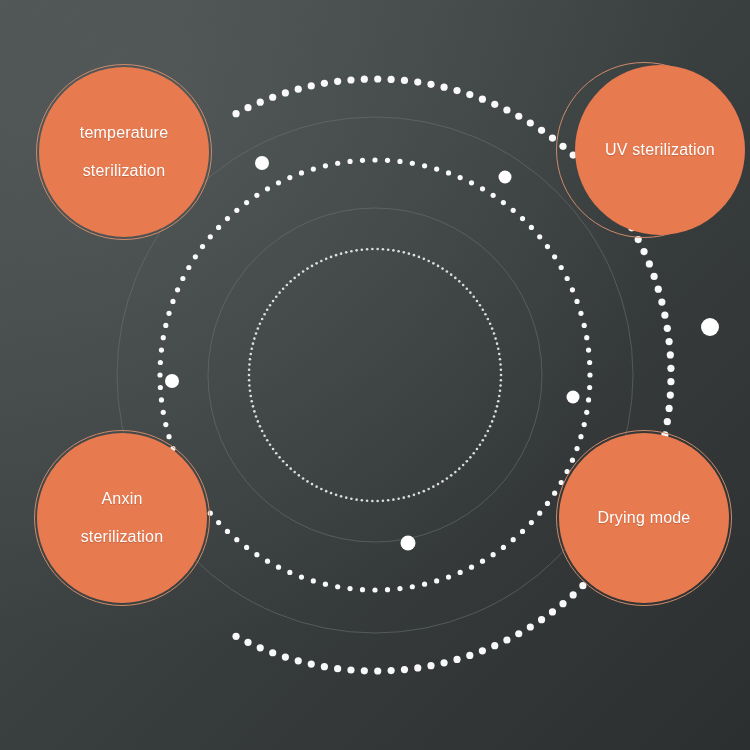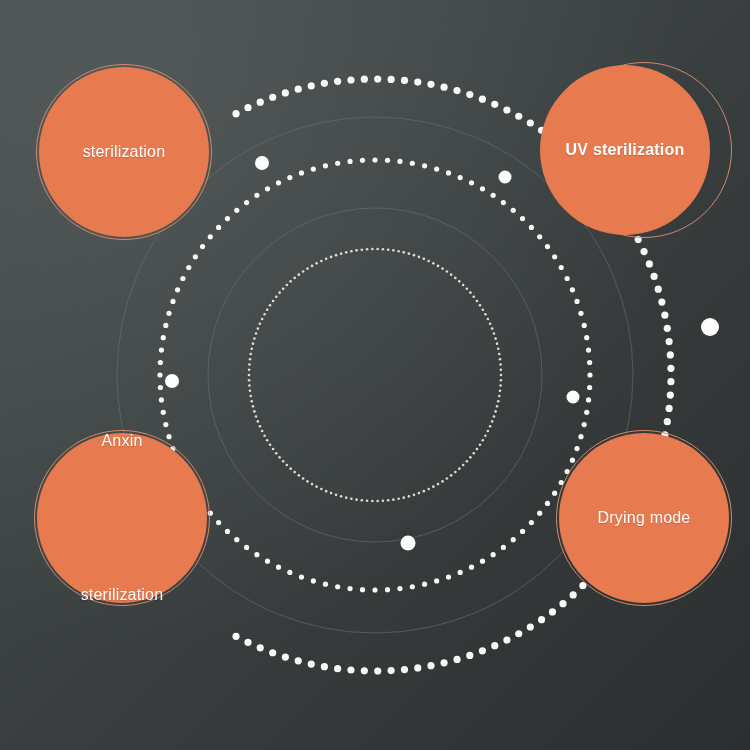--- a/index.html
+++ b/index.html
@@ -416,30 +416,31 @@
       <circle cx="710" cy="327" r="9" fill="#ffffff"></circle>
       <circle cx="262" cy="163" r="7" fill="#ffffff"></circle>
       <circle cx="505" cy="177" r="6.5" fill="#ffffff"></circle>
       <circle cx="172" cy="381" r="7" fill="#ffffff"></circle>
       <circle cx="573" cy="397" r="6.5" fill="#ffffff"></circle>
       <circle cx="408" cy="543" r="7.5" fill="#ffffff"></circle>
     </svg>
 
   <div class="node-ring" style="left:36px; top:64px; width:176px; height:176px; border:1px solid #cf8a6c;"></div>
   <div class="node" style="left:39px; top:67px; width:170px; height:170px; background:#e87a4f;">
+    <span class="node-label">temperature</span>
     <span class="node-label">sterilization</span>
   </div>
 
   <div class="node-ring" style="left:556px; top:62px; width:176px; height:176px; border:1px solid #cf8a6c;"></div>
-  <div class="node" style="left:540px; top:65px; width:170px; height:170px; background:#e87a4f;font-weight:bold;">
+  <div class="node" style="left:575px; top:65px; width:170px; height:170px; background:#e87a4f;">
     <span class="node-label">UV sterilization</span>
   </div>
 
   <div class="node-ring" style="left:34px; top:430px; width:176px; height:176px; border:1px solid #cf8a6c;"></div>
-  <div class="node" style="left:37px; top:433px; width:170px; height:170px; background:#e87a4f;justify-content:space-between;">
+  <div class="node" style="left:37px; top:433px; width:170px; height:170px; background:#e87a4f;">
     <span class="node-label">Anxin</span>
     <span class="node-label">sterilization</span>
   </div>
 
   <div class="node-ring" style="left:556px; top:430px; width:176px; height:176px; border:1px solid #cf8a6c;"></div>
   <div class="node" style="left:559px; top:433px; width:170px; height:170px; background:#e87a4f;text-align:center;">
     <span class="node-label">Drying mode</span>
   </div>
 
 </div>

